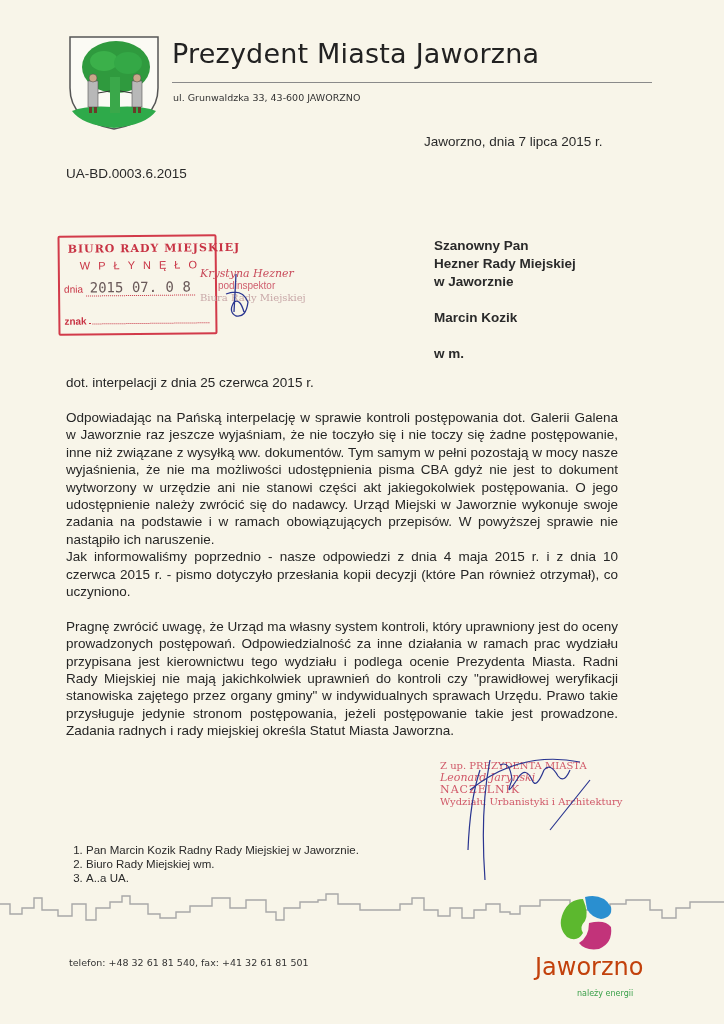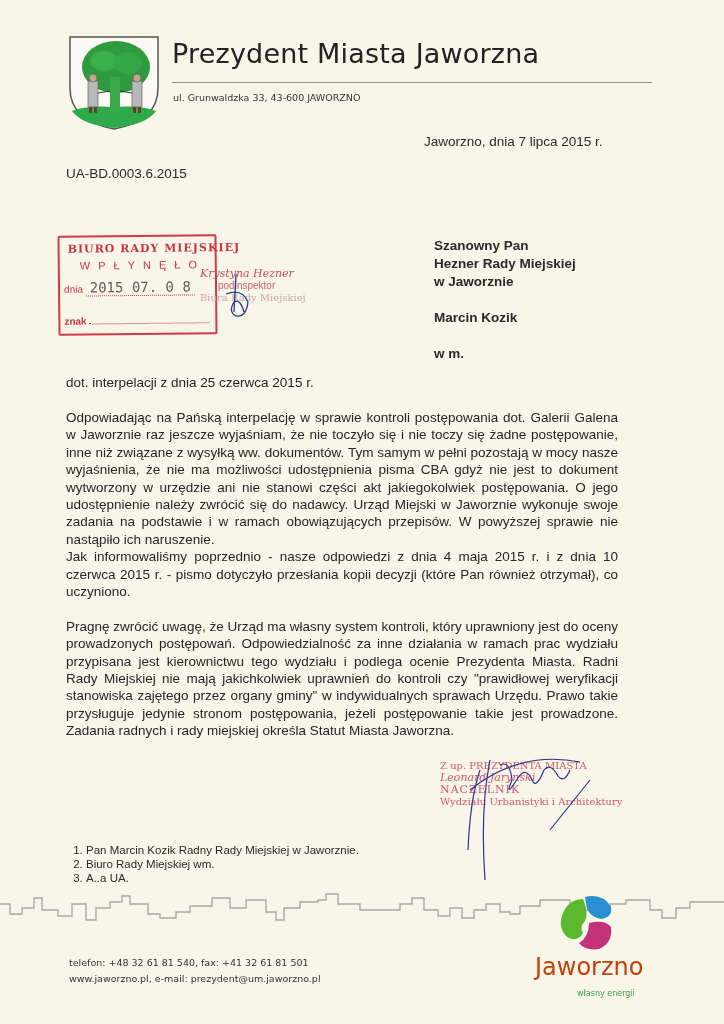--- a/index.html
+++ b/index.html
@@ -141,23 +141,22 @@
 </div>
 
 <div class="abs skyline">
   <svg width="724" height="40" viewBox="0 0 724 40">
     <path d="M0 14 H10 V24 H22 V18 H34 V8 H42 V20 H58 V26 H72 V14 H86 V30 H96 V18 H110 V12 H122 V6 H130 V14 H148 V24 H160 V28 H176 V22 H190 V16 H212 V8 H230 V18 H246 V10 H266 V22 H276 V30 H284 V18 H300 V12 H318 V10 H326 V4 H338 V14 H360 V20 H400 V14 H412 V8 H424 V20 H438 V26 H450 V18 H462 V28 H474 V20 H486 V14 H500 V22 H510 V24 H520 V16 H540 V10 H570 V20 H610 V14 H626 V10 H650 V20 H662 V28 H676 V18 H690 V12 H724" fill="none" stroke="#a8a8a8" stroke-width="1.4"></path>
   </svg>
 </div>
 
 <div class="abs contact">
   <div>telefon: +48 32 61 81 540, fax: +41 32 61 81 501</div>
-  <div>www.jaworzno.pl, e-mail: prezydent@um.jaworzno.pl</div>
 </div>
 <div class="abs logo">
   <svg width="60" height="60" viewBox="0 0 60 60">
     <path d="M30 4 Q48 0 56 14 Q58 24 46 26 Q36 24 32 16 Z" fill="#2a8fd0"></path>
     <path d="M28 6 Q14 6 8 20 Q2 34 12 44 Q22 50 28 40 Q24 34 30 28 Q34 20 28 6Z" fill="#5cb82e"></path>
     <path d="M34 30 Q50 26 56 34 Q58 50 44 56 Q30 58 24 50 Q34 44 34 30Z" fill="#c2337a"></path>
   </svg>
 </div>
 <div class="abs logo-name">Jaworzno</div>
-<div class="abs logo-tag">własny energii</div>
+<div class="abs logo-tag">należy energii</div>
 
 </body></html>

